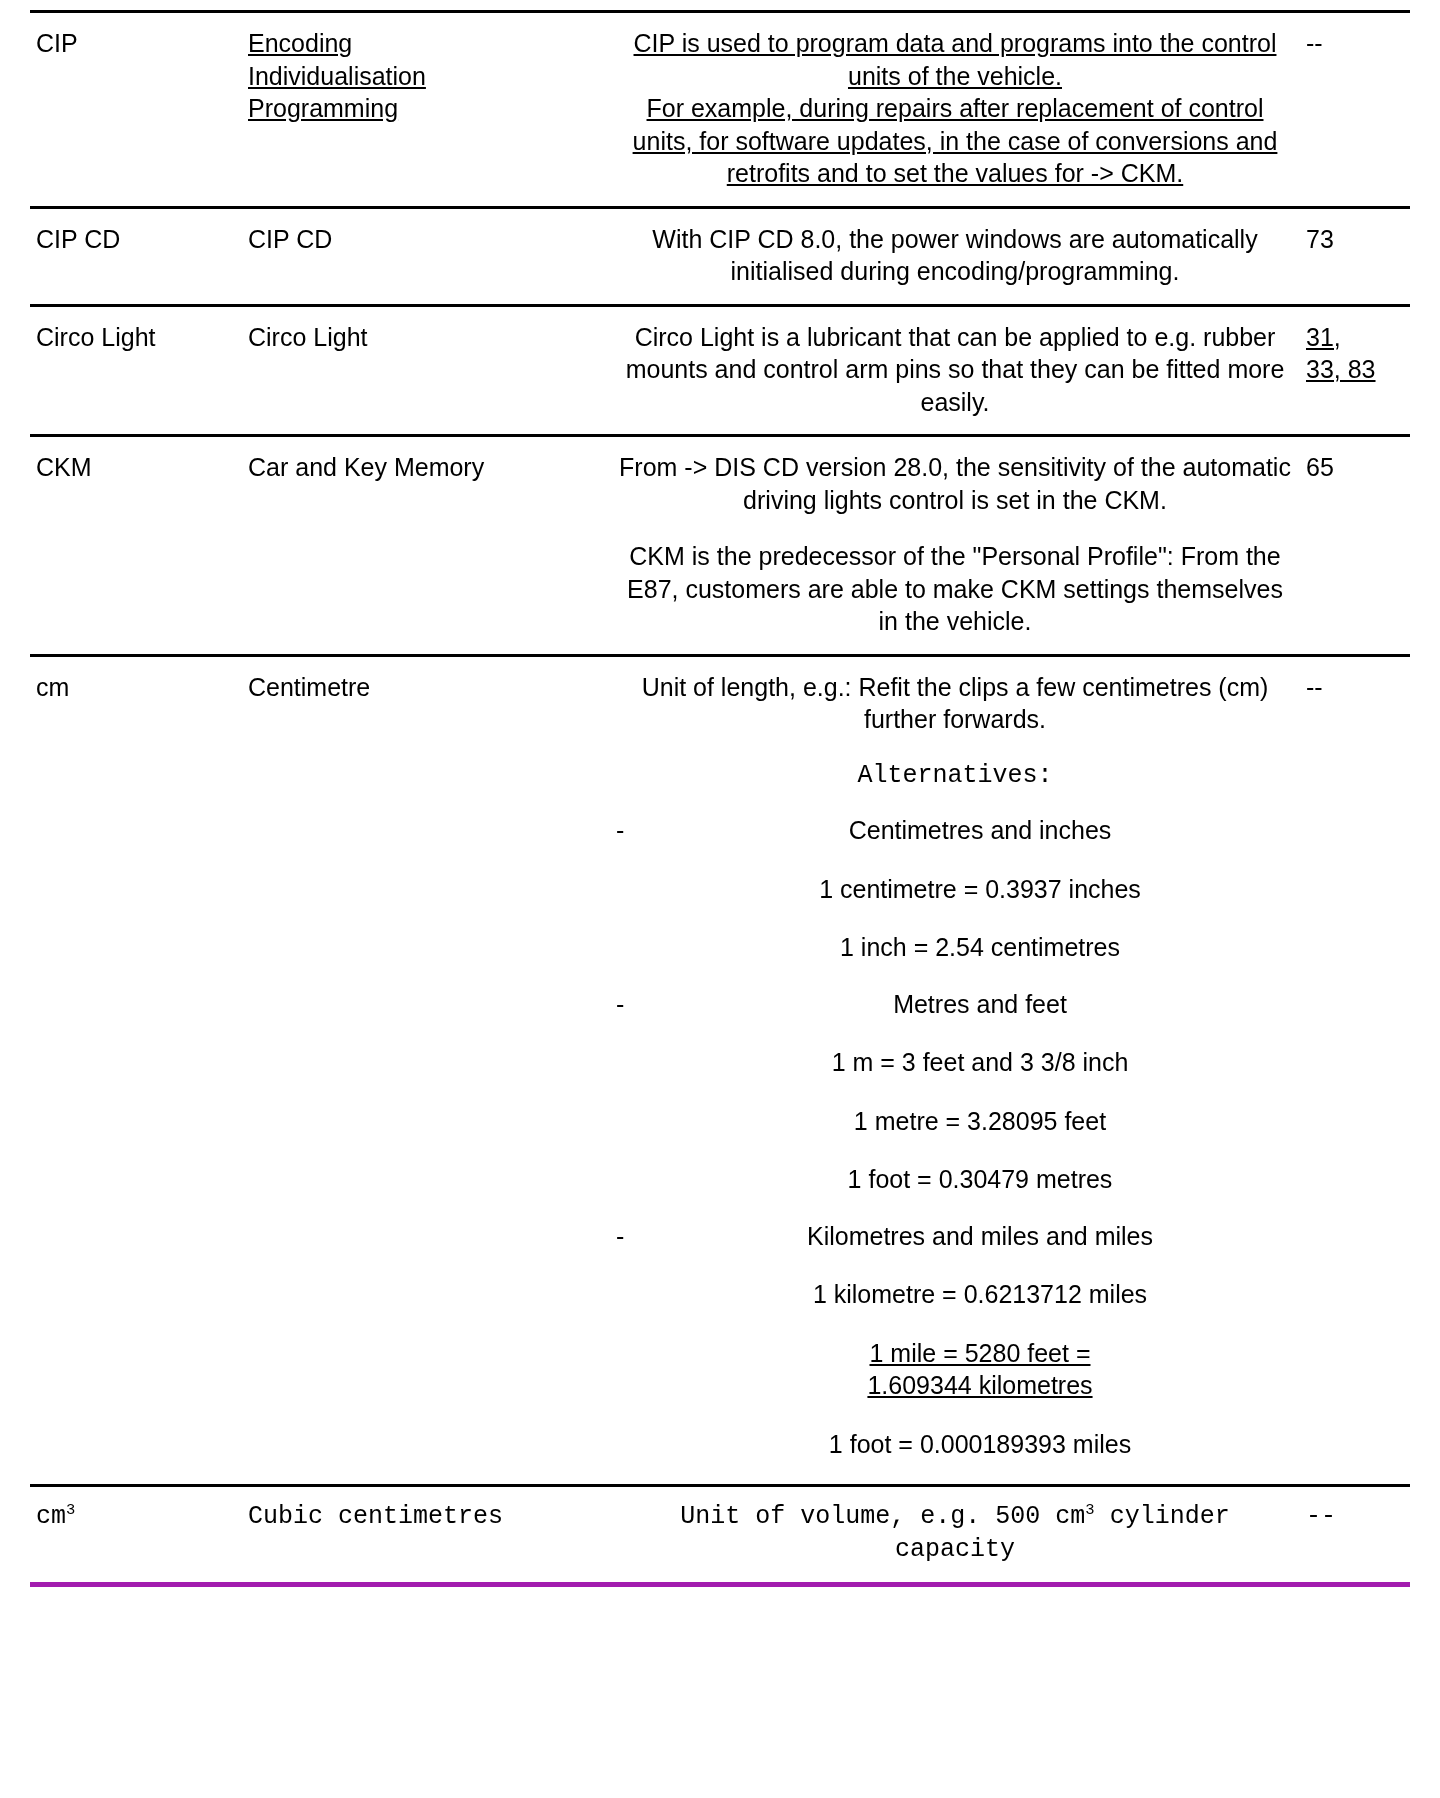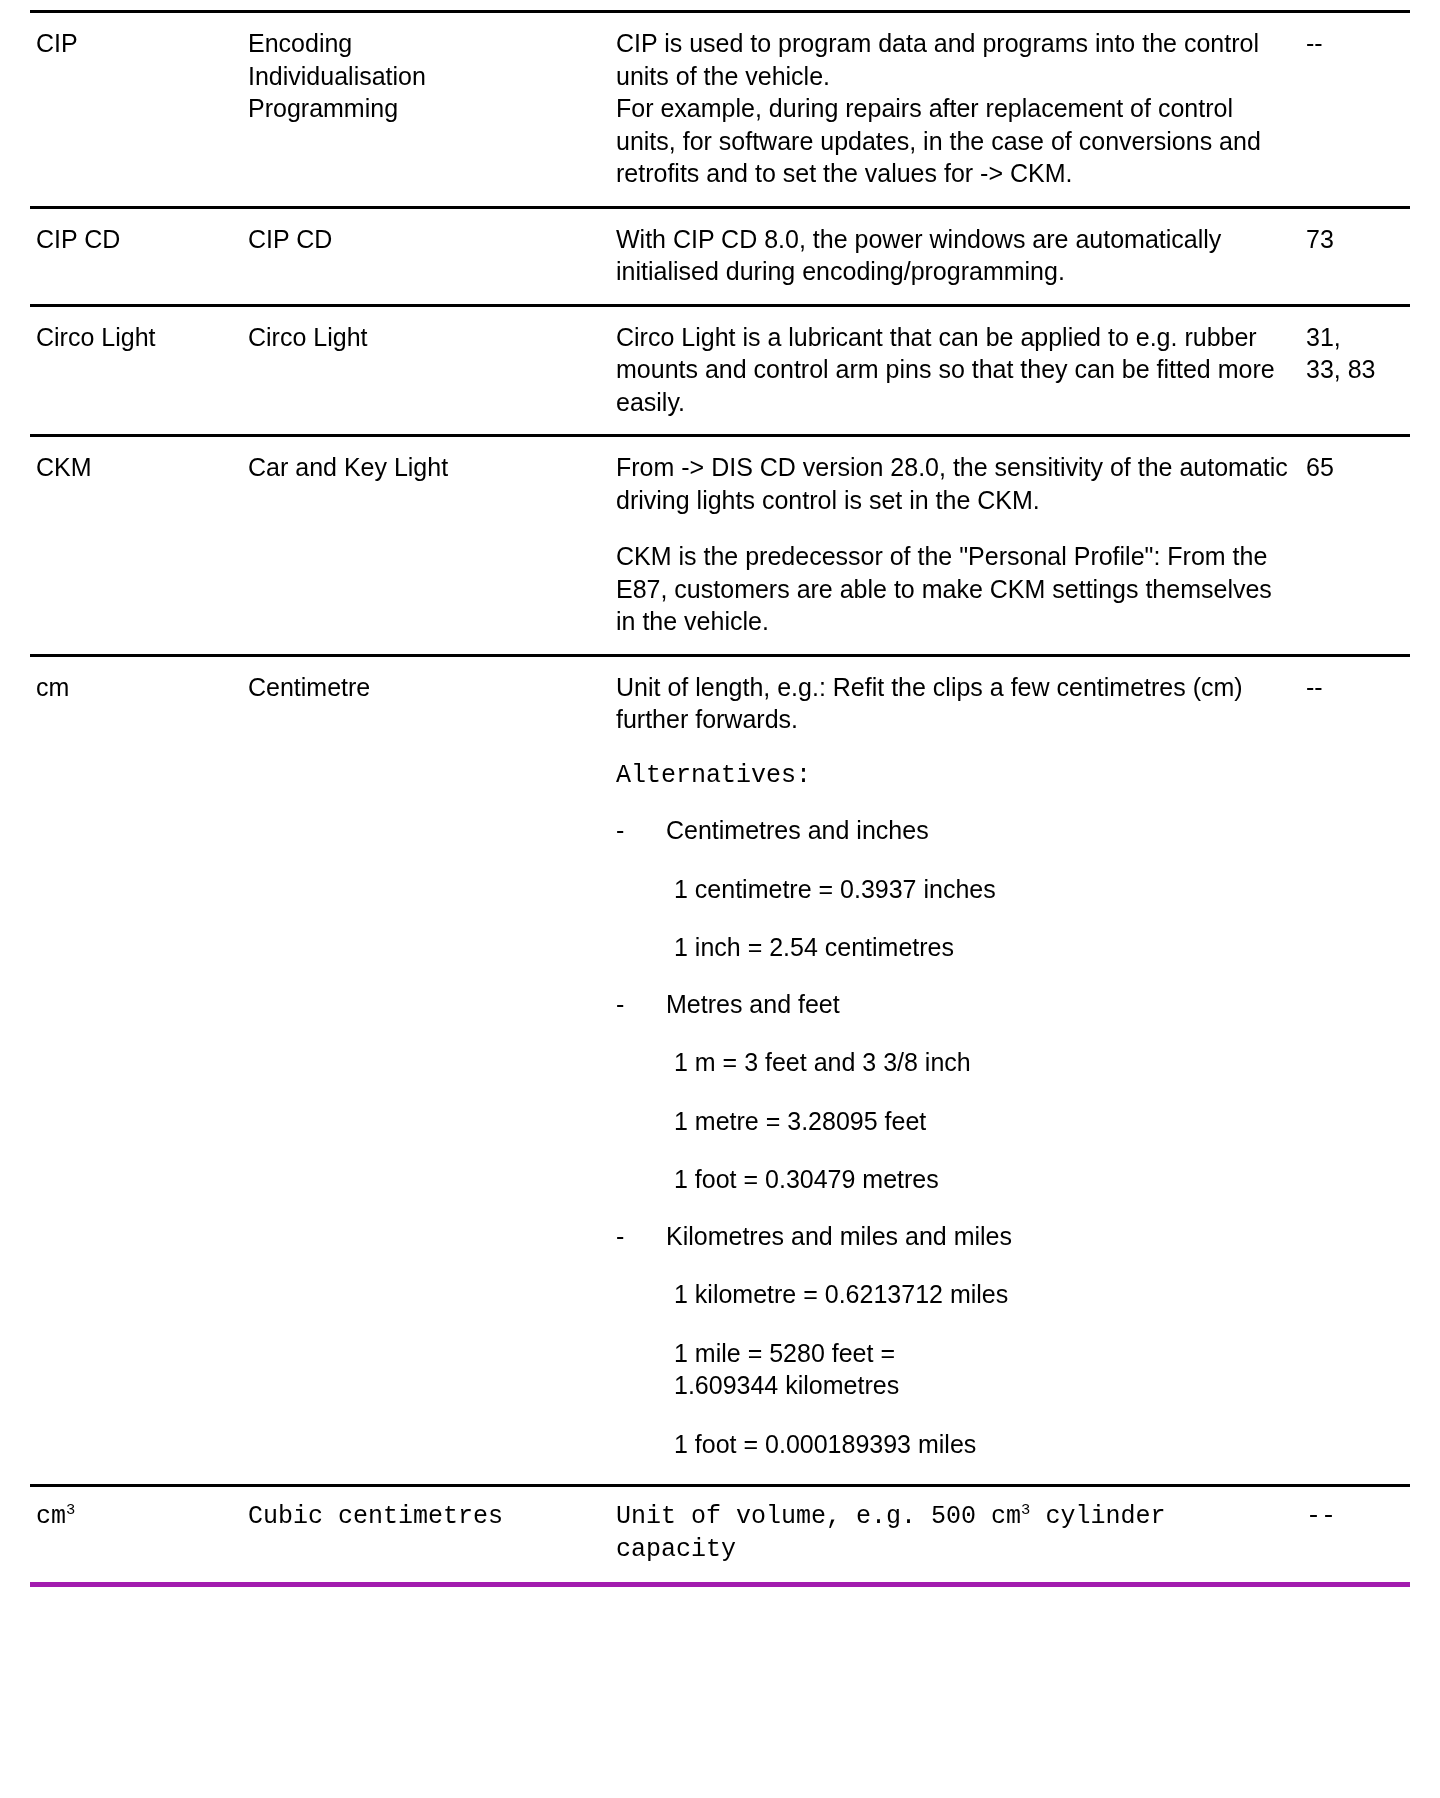--- a/index.html
+++ b/index.html
@@ -37,21 +37,21 @@
     border-bottom: 5px solid #a21caf;
     font-family: Liberation Mono, monospace;
   }
   col.c-term  { width: 212px; }
   col.c-full  { width: 368px; }
   col.c-desc  { width: 690px; }
   col.c-page  { width: 110px; }
 
   td.term    { padding-left: 4px; }
   td.full    { padding-left: 4px; }
-  td.desc    { padding-left: 8px; }
+  td.desc    { padding-left: 8px; text-align: center; }
   td.page    { padding-left: 14px; }
 
   .para {
     margin: 0 0 0 0;
   }
   .para + .para {
     margin-top: 24px;
   }
   .alt-head {
     margin-top: 26px;
@@ -78,21 +78,21 @@
     top: 0;
   }
   ul.sub {
     list-style: none;
     margin: 8px;
     padding: 0 0 0 50px;
   }
   ul.sub > li {
     margin-top: 26px;
   }
-  .nowrap { white-space: pre-line; }
+  .nowrap { white-space: pre-line; text-decoration: underline; }
   sup {
     font-size: 0.62em;
     vertical-align: super;
     line-height: 0;
   }
 </style>
 </head>
 <body>
 
 <div class="page">
@@ -124,21 +124,21 @@
       <tr>
         <td class="term">Circo Light</td>
         <td class="full">Circo Light</td>
         <td class="desc">Circo Light is a lubricant that can be applied to e.g. rubber mounts and control arm pins so that they can be fitted more easily.</td>
         <td class="page nowrap">31,
 33, 83</td>
       </tr>
 
       <tr>
         <td class="term">CKM</td>
-        <td class="full">Car and Key Light</td>
+        <td class="full">Car and Key Memory</td>
         <td class="desc">
           <div class="para">From -&gt; DIS CD version 28.0, the sensitivity of the automatic driving lights control is set in the CKM.</div>
           <div class="para">CKM is the predecessor of the "Personal Profile": From the E87, customers are able to make CKM settings themselves in the vehicle.</div>
         </td>
         <td class="page">65</td>
       </tr>
 
       <tr>
         <td class="term">cm</td>
         <td class="full">Centimetre</td>

